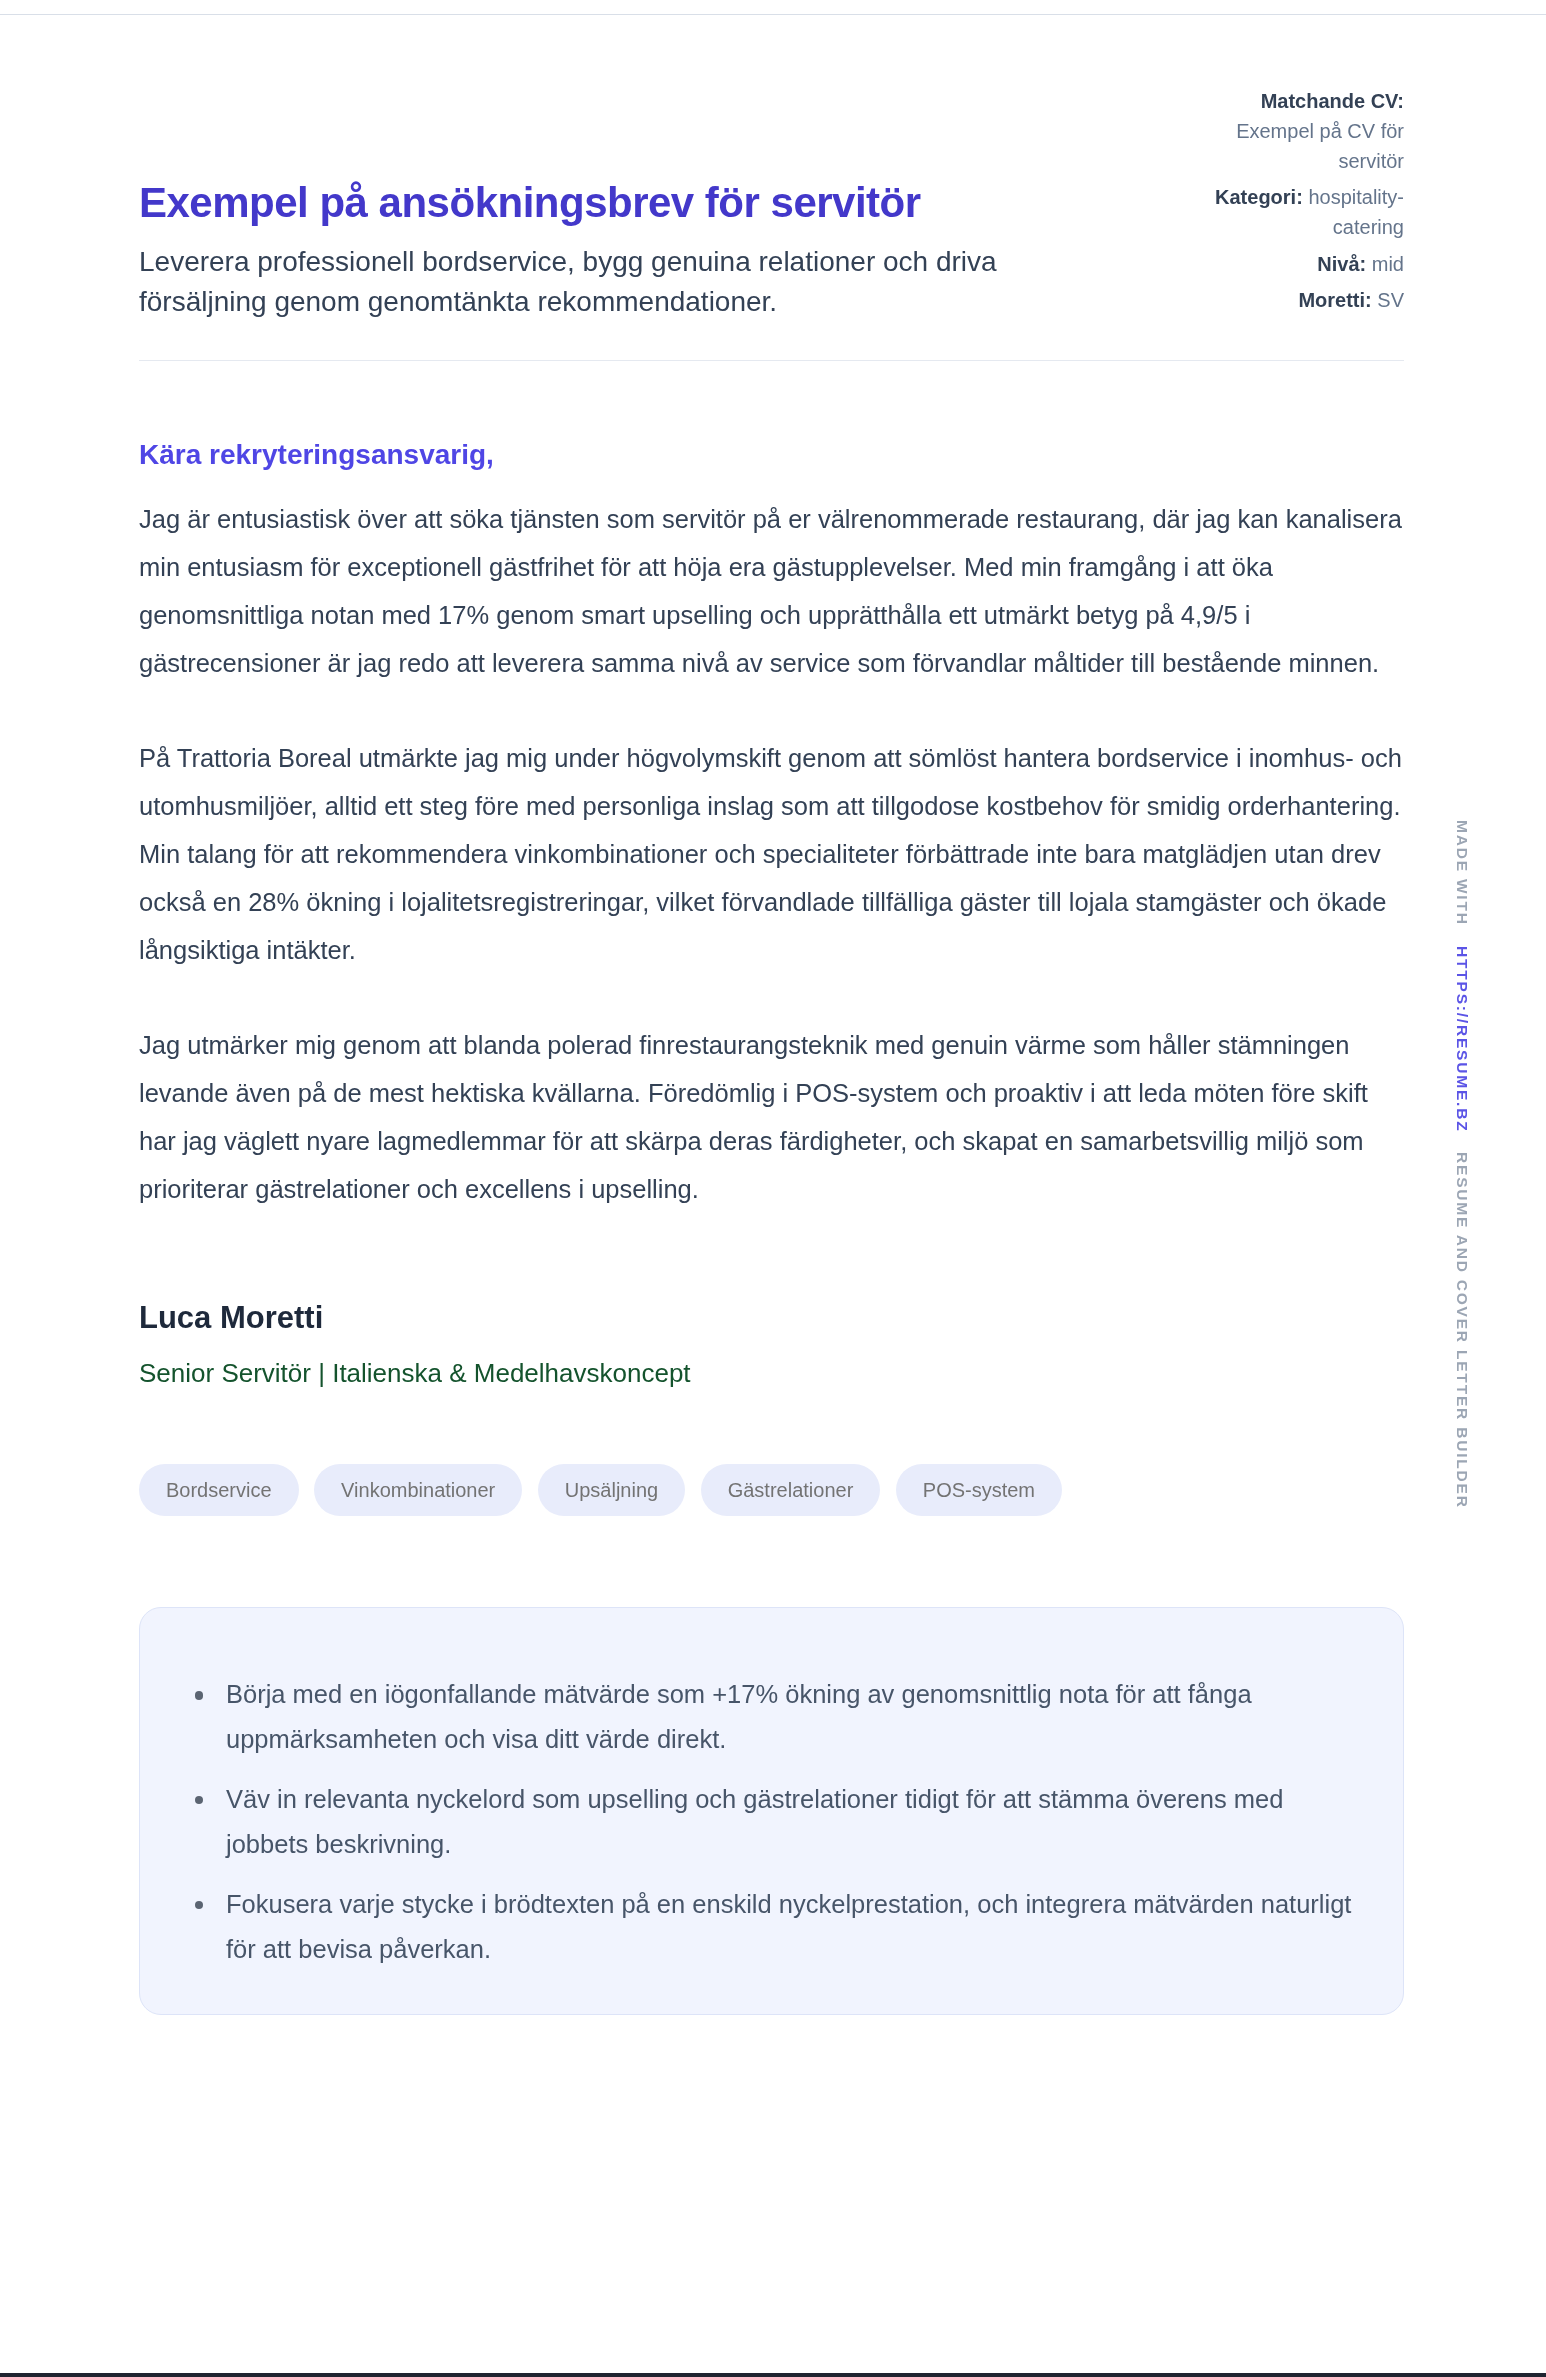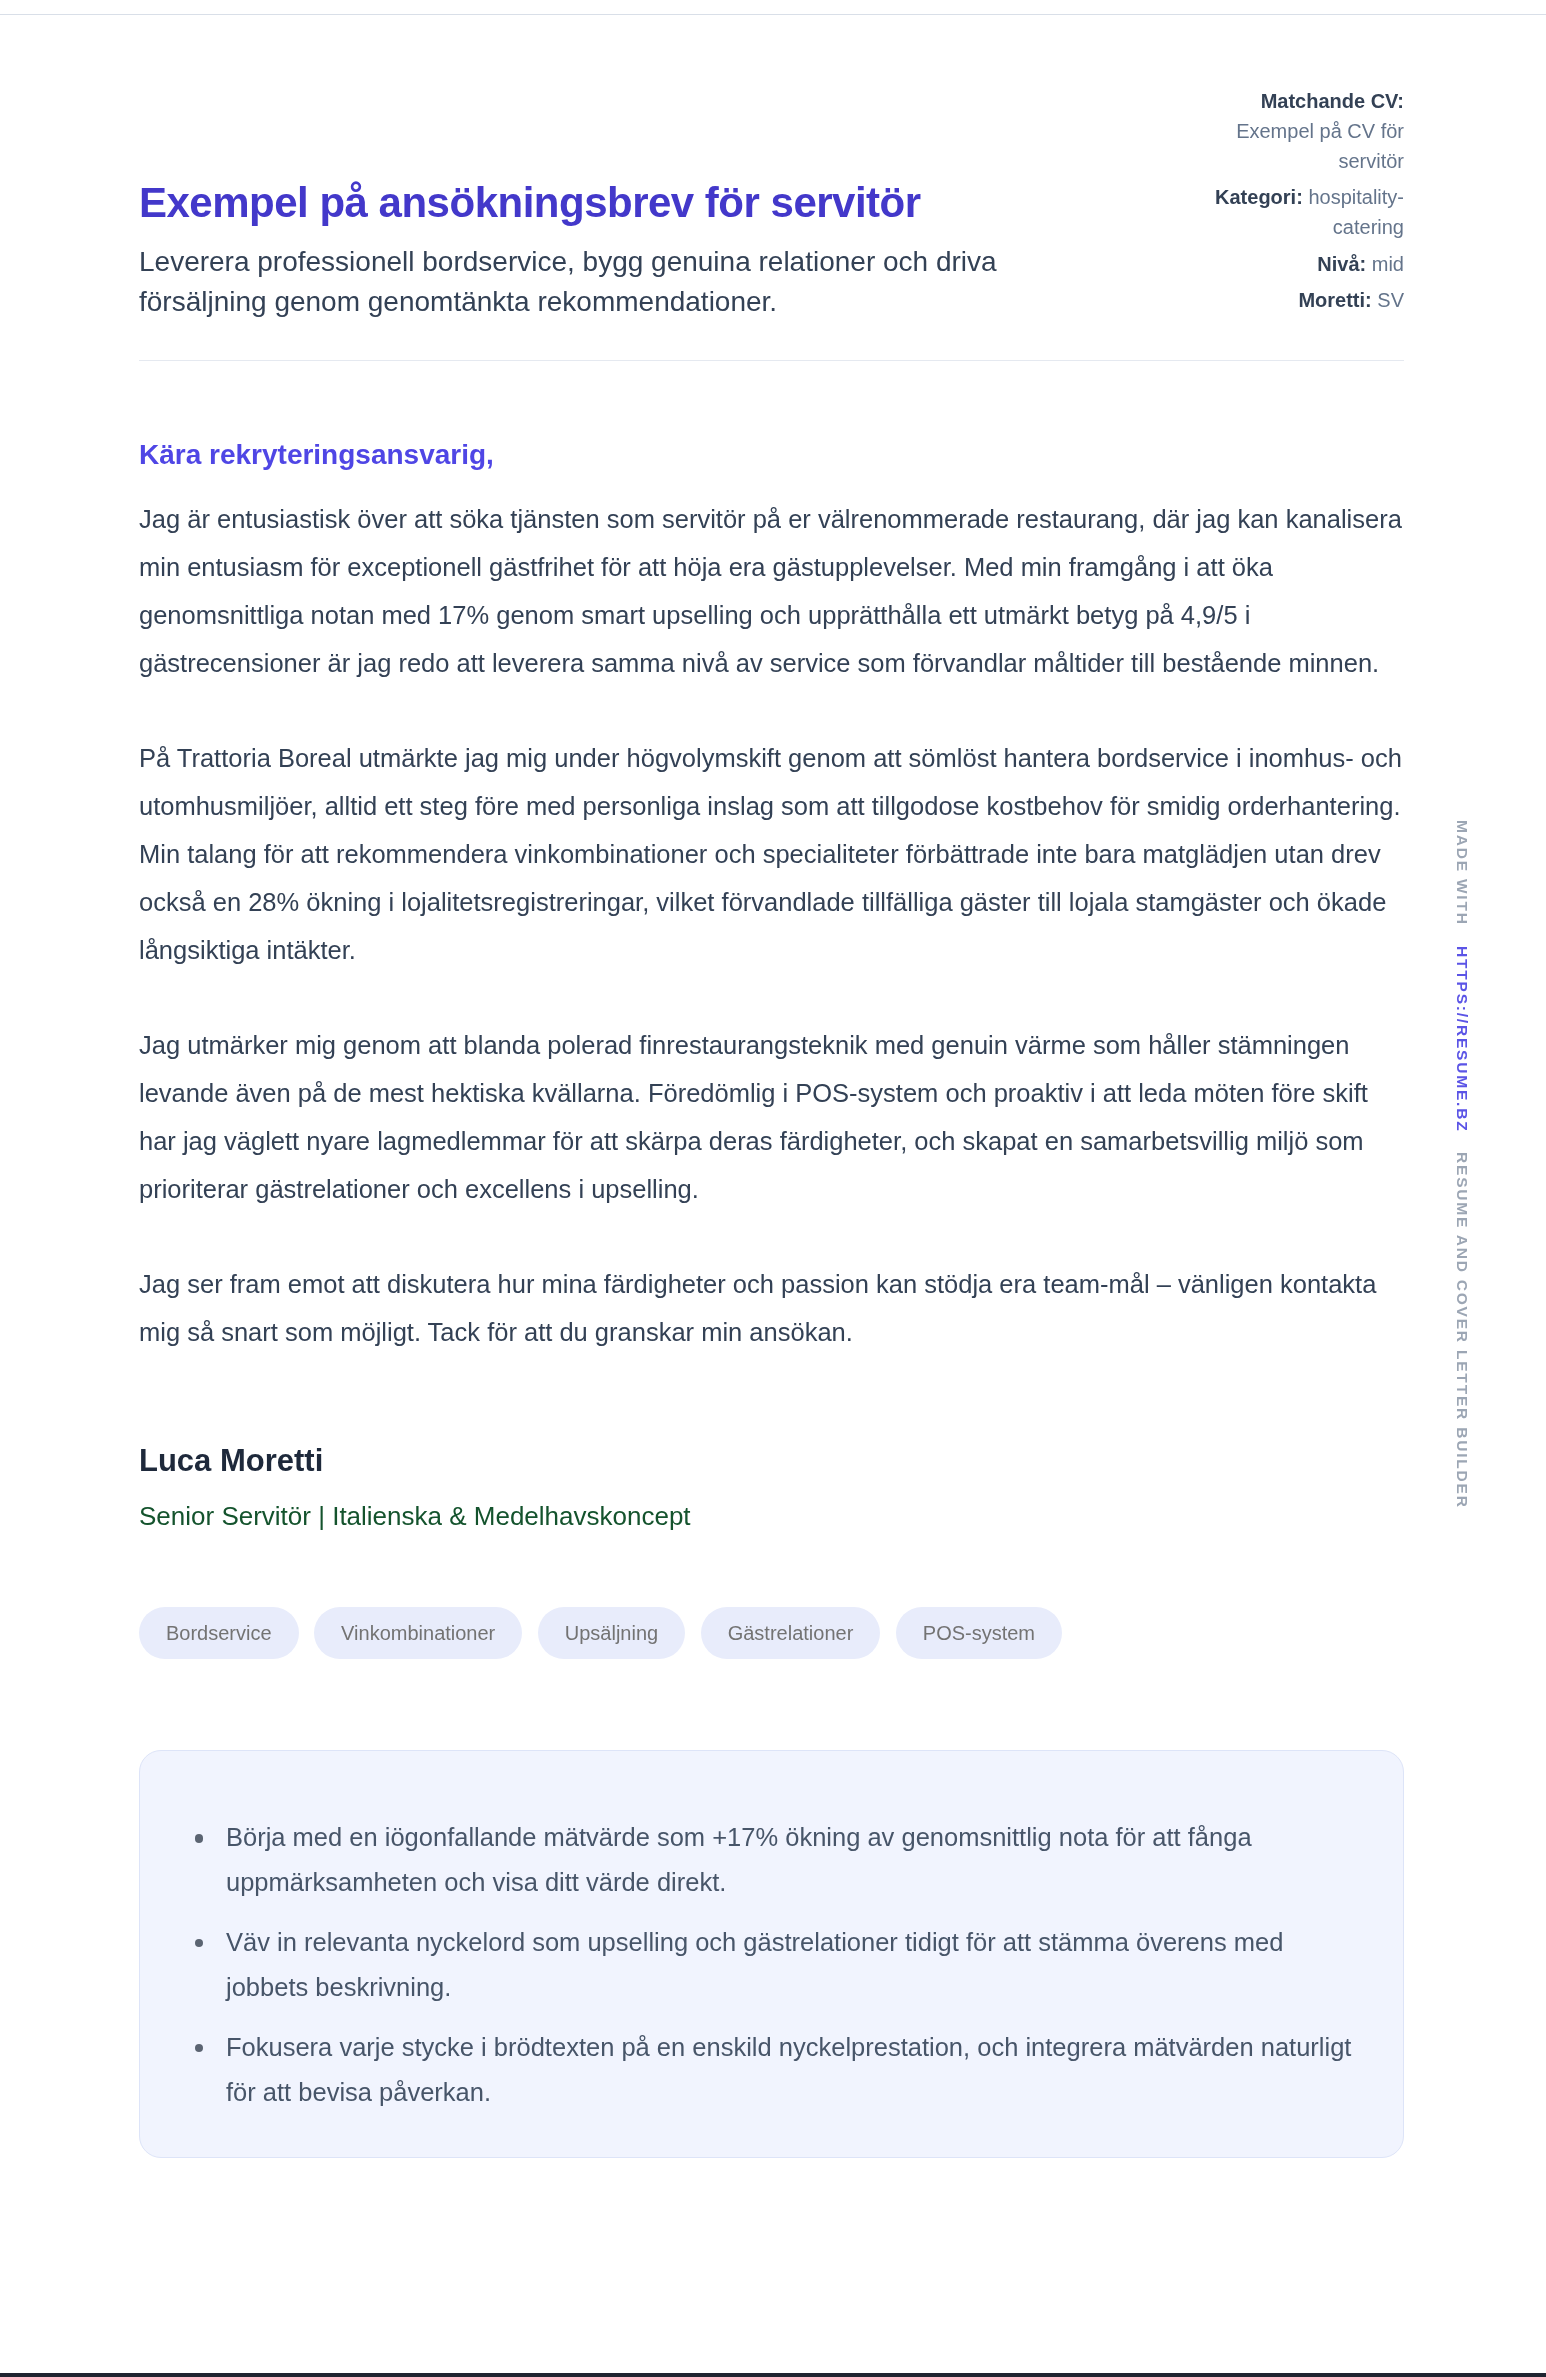--- a/index.html
+++ b/index.html
@@ -128,21 +128,20 @@
     </aside>
   </header>
 
   <hr class="divider">
 
   <section class="letter">
     <p class="salutation">Kära rekryteringsansvarig,</p>
     <p class="para">Jag är entusiastisk över att söka tjänsten som servitör på er välrenommerade restaurang, där jag kan kanalisera min entusiasm för exceptionell gästfrihet för att höja era gästupplevelser. Med min framgång i att öka genomsnittliga notan med 17% genom smart upselling och upprätthålla ett utmärkt betyg på 4,9/5 i gästrecensioner är jag redo att leverera samma nivå av service som förvandlar måltider till bestående minnen.</p>
     <p class="para">På Trattoria Boreal utmärkte jag mig under högvolymskift genom att sömlöst hantera bordservice i inomhus- och utomhusmiljöer, alltid ett steg före med personliga inslag som att tillgodose kostbehov för smidig orderhantering. Min talang för att rekommendera vinkombinationer och specialiteter förbättrade inte bara matglädjen utan drev också en 28% ökning i lojalitetsregistreringar, vilket förvandlade tillfälliga gäster till lojala stamgäster och ökade långsiktiga intäkter.</p>
     <p class="para">Jag utmärker mig genom att blanda polerad finrestaurangsteknik med genuin värme som håller stämningen levande även på de mest hektiska kvällarna. Föredömlig i POS-system och proaktiv i att leda möten före skift har jag väglett nyare lagmedlemmar för att skärpa deras färdigheter, och skapat en samarbetsvillig miljö som prioriterar gästrelationer och excellens i upselling.</p>
-    <p class="para">Jag ser fram emot att diskutera hur mina färdigheter och passion kan stödja era team-mål – vänligen kontakta mig så snart som möjligt. Tack för att du granskar min ansökan.</p>
     <p class="sig-name">Luca Moretti</p>
     <p class="sig-role">Senior Servitör | Italienska &amp; Medelhavskoncept</p>
   </section>
 
   <div class="tags">
     <span class="tag">Bordservice</span>
     <span class="tag">Vinkombinationer</span>
     <span class="tag">Upsäljning</span>
     <span class="tag">Gästrelationer</span>
     <span class="tag">POS-system</span>

